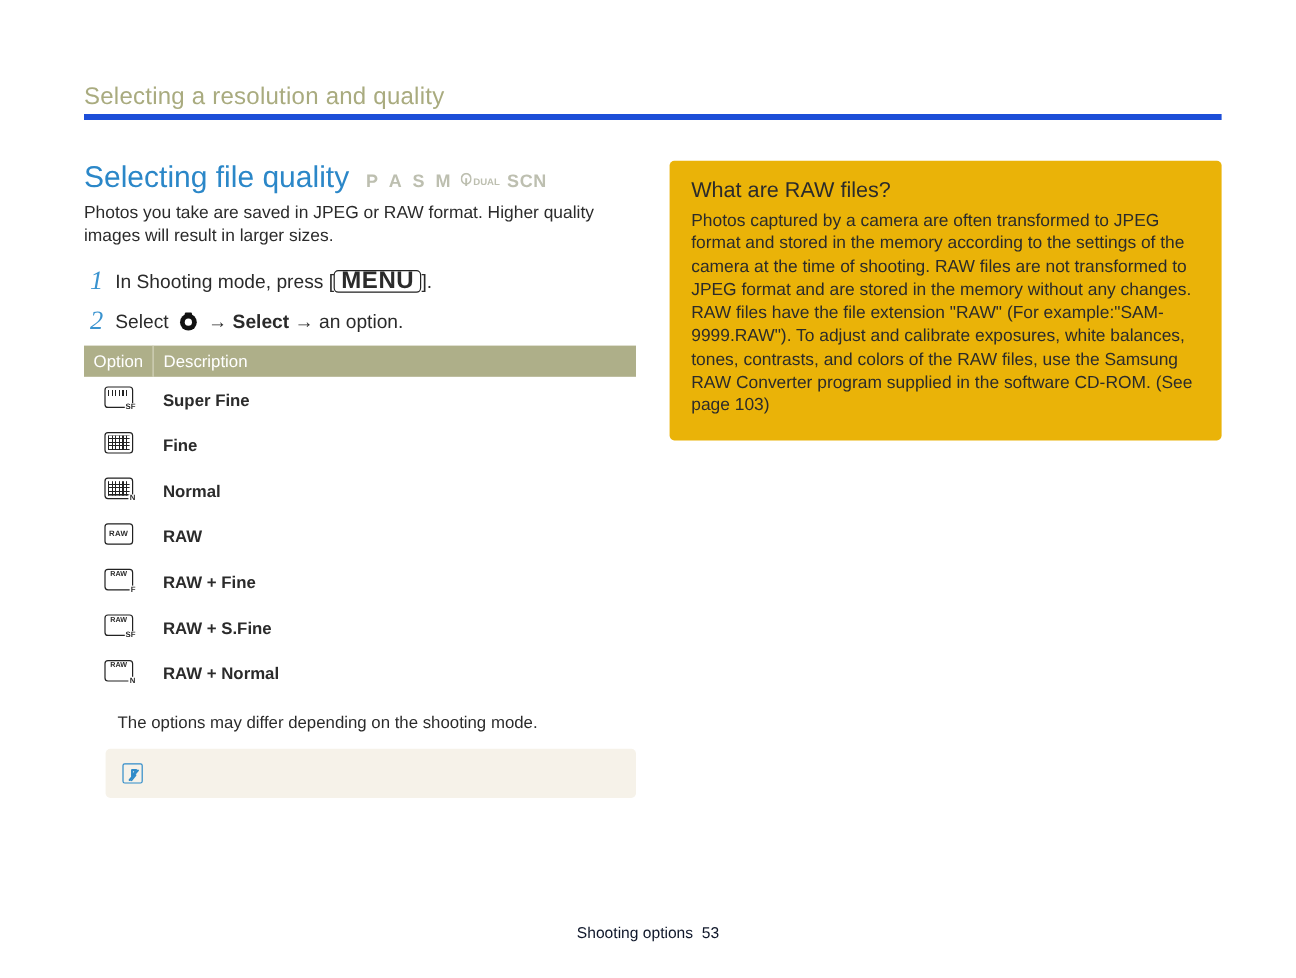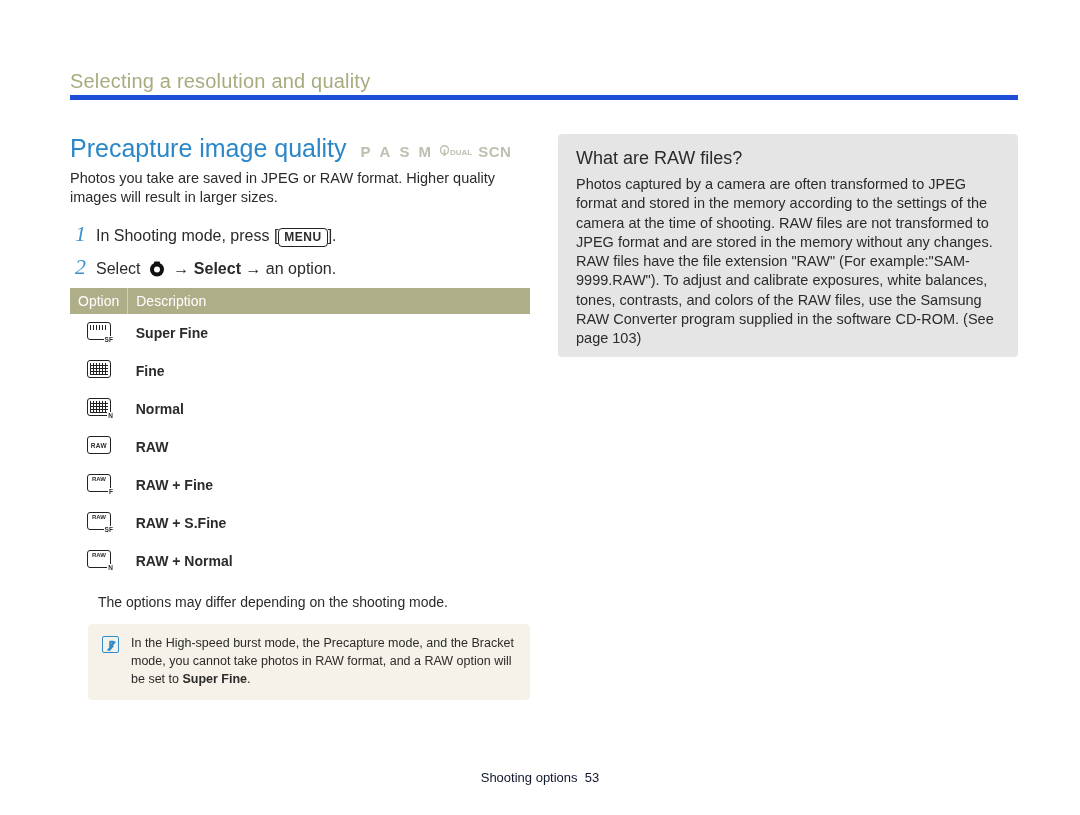--- a/index.html
+++ b/index.html
@@ -61,21 +61,21 @@
     width: 16px;
     text-align: right;
   }
   .step-text { font-size: 16px; line-height: 1.4; padding-top: 2px; }
   .menu-badge {
     display: inline-block;
     border: 1.5px solid #222;
     border-radius: 4px;
     padding: 0 5px 1px 5px;
     font-weight: 800;
-    font-size: 12px;
+    font-size: 20px;
     letter-spacing: 0.5px;
     line-height: 16px;
     vertical-align: baseline;
   }
   .cam-icon {
     display: inline-flex;
     vertical-align: middle;
     margin: 0 2px;
   }
   .tbl { width: 100%; border-collapse: collapse; margin-top: 6px; }
@@ -151,23 +151,23 @@
   }
   .note-icon {
     width: 17px; height: 17px; flex: 0 0 17px;
     border: 1.6px solid #2f8bc9; border-radius: 2px;
     display:flex; align-items:center; justify-content:center;
     margin-top: 2px;
   }
   .note-icon svg { width: 10px; height: 12px; }
 
   .side-box {
-    background: #e5e5e5;
+    background: #eab308;
     border-radius: 4px;
-    padding: 14px 18px 8px 18px;
+    padding: 14px 18px 18px 18px;
   }
   .side-title {
     font-size: 18px;
     font-weight: 500;
     margin-bottom: 6px;
   }
   .side-body { font-size: 14.5px; line-height: 1.33; }
 
   .footer {
     position: absolute;
@@ -181,21 +181,21 @@
 </style>
 </head>
 <body>
 
 <div class="breadcrumb">Selecting a resolution and quality</div>
 
 <div class="columns">
 
   <div class="col">
     <div class="heading-row">
-      <div class="heading">Precapture image quality</div>
+      <div class="heading">Selecting file quality</div>
       <div class="mode-letters">
         <span>P</span>
         <span>A</span>
         <span>S</span>
         <span>M</span>
         <span class="mode-dual-icon">
           <svg width="9" height="12" viewBox="0 0 9 12">
               <ellipse cx="4.5" cy="5" rx="4" ry="4.3" fill="none" stroke="#bdbfb0" stroke-width="1.4"></ellipse>
               <rect x="3.7" y="4.5" width="1.6" height="6.5" fill="#bdbfb0"></rect>
             </svg>
@@ -270,23 +270,20 @@
     <p class="footnote">The options may differ depending on the shooting mode.</p>
 
     <div class="note-box">
       <span class="note-icon">
         <svg viewBox="0 0 10 12">
             <path d="M1 11 L5 1 L2 5 L9 5 L4 12 L6 7 Z" fill="none"></path>
             <path d="M2 11 L9 3 M4 8 L4 3 L7 3" stroke="#2f8bc9" stroke-width="1.6" fill="none" stroke-linecap="round" stroke-linejoin="round"></path>
             <path d="M3.5 2.5 L7.5 2.5 L4.5 7 L7 7 L3 12" fill="none" stroke="#2f8bc9" stroke-width="1.4" stroke-linejoin="round"></path>
           </svg>
       </span>
-      <div>
-        <span>In the High-speed burst mode, the Precapture mode, and the Bracket mode, you cannot take photos in RAW format, and a RAW option will be set to </span><span class="bold">Super Fine</span><span>.</span>
-      </div>
     </div>
   </div>
 
   <div class="col">
     <div class="side-box">
       <div class="side-title">What are RAW ﬁles?</div>
       <div class="side-body">Photos captured by a camera are often transformed to JPEG format and stored in the memory according to the settings of the camera at the time of shooting. RAW files are not transformed to JPEG format and are stored in the memory without any changes. RAW files have the file extension "RAW" (For example:"SAM-9999.RAW"). To adjust and calibrate exposures, white balances, tones, contrasts, and colors of the RAW files, use the Samsung RAW Converter program supplied in the software CD-ROM. (See page 103)</div>
     </div>
   </div>
 </div>

